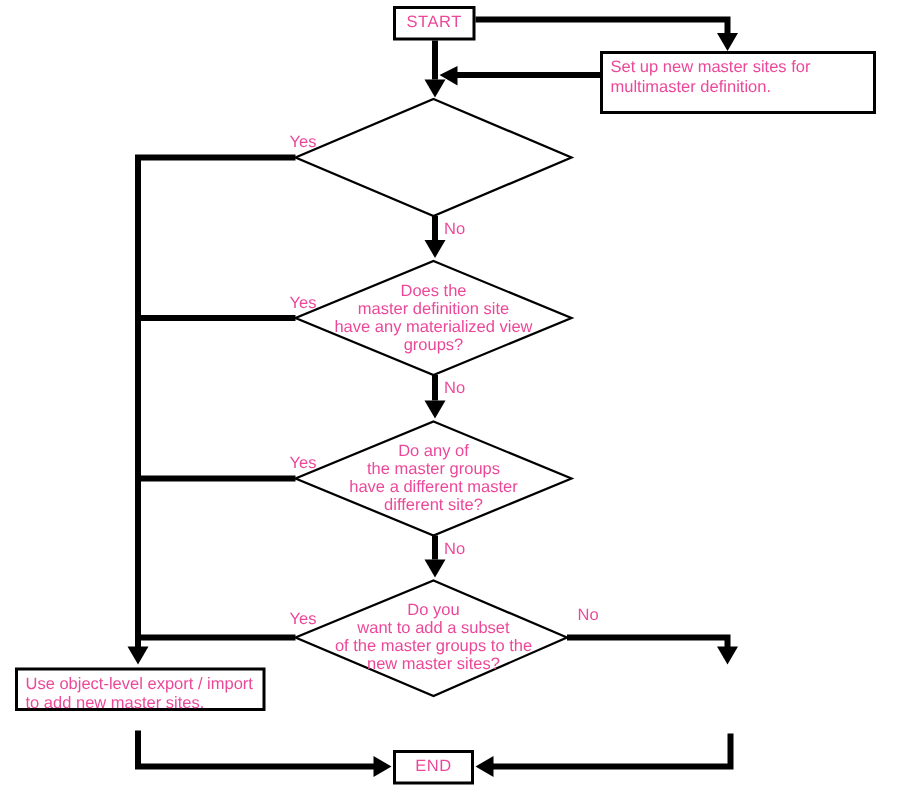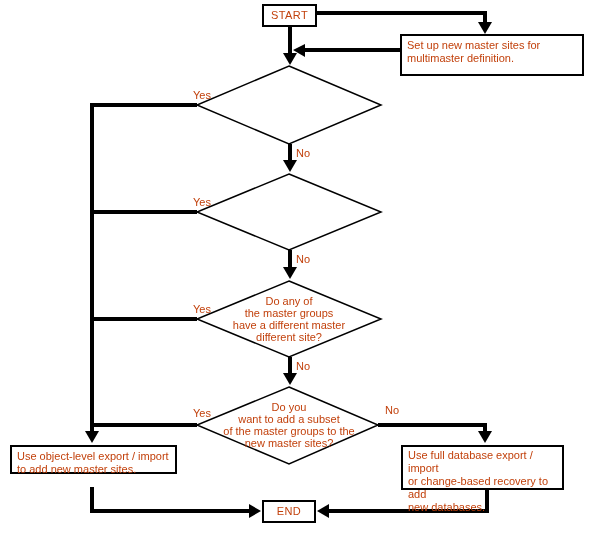--- a/index.html
+++ b/index.html
@@ -3,21 +3,21 @@
 <meta charset="utf-8">
 <style>
   * { box-sizing: border-box; }
   html, body { margin: 0; padding: 0; background: #ffffff; }
   .stage {
     position: relative;
     width: 600px;
     height: 538px;
     background: #ffffff;
     font-family: "Liberation Sans", sans-serif;
-    color: #c2410c;
+    color: #ec4899;
     overflow: hidden;
   }
   .stage svg { position: absolute; left: 0; top: 0; }
   .box {
     position: absolute;
     background: #ffffff;
     border: 2px solid #000000;
     font-size: 11px;
     line-height: 13px;
   }
@@ -91,20 +91,26 @@
   <div class="box terminal" style="left:262px; top:4px; width:55px; height:23px;">
     <span>START</span>
   </div>
 
   <div class="box proc" style="left:400px; top:34px; width:184px; height:42px;">
     <span class="ln">Set up new master sites for</span>
     <span class="ln">multimaster definition.</span>
   </div>
 
 
+  <div class="dtext" style="top:188px;">
+    <span class="ln">Does the</span>
+    <span class="ln">master definition site</span>
+    <span class="ln">have any materialized view</span>
+    <span class="ln">groups?</span>
+  </div>
 
   <div class="dtext" style="top:295px;">
     <span class="ln">Do any of</span>
     <span class="ln">the master groups</span>
     <span class="ln">have a different master</span>
     <span class="ln">different site?</span>
   </div>
 
   <div class="dtext" style="top:401px;">
     <span class="ln">Do you</span>
@@ -120,23 +126,18 @@
   <div class="lbl yes" style="left:166px; top:303px;">Yes</div>
   <div class="lbl" style="left:296px; top:360px;">No</div>
   <div class="lbl yes" style="left:166px; top:407px;">Yes</div>
   <div class="lbl" style="left:385px; top:404px;">No</div>
 
   <div class="box proc" style="left:10px; top:445px; width:167px; height:29px;">
     <span class="ln">Use object-level export / import</span>
     <span class="ln">to add new master sites.</span>
   </div>
 
-  <div class="box proc" style="left:401px; top:445px; width:163px; height:45px; padding-top:2px;">
-    <span class="ln">Use full database export / import</span>
-    <span class="ln">or change-based recovery to add</span>
-    <span class="ln">new databases.</span>
-  </div>
 
   <div class="box terminal" style="left:262px; top:500px; width:54px; height:23px;">
     <span>END</span>
   </div>
 
 </div>
 
 </body></html>

